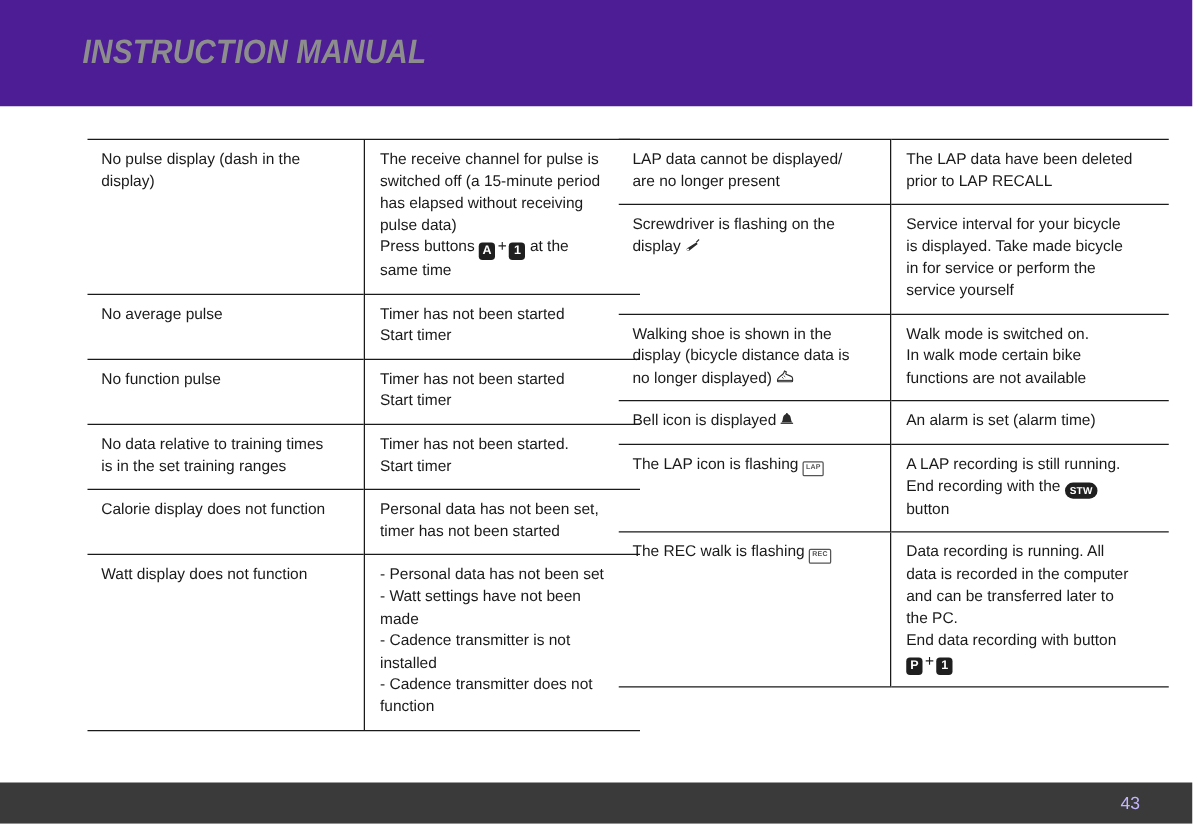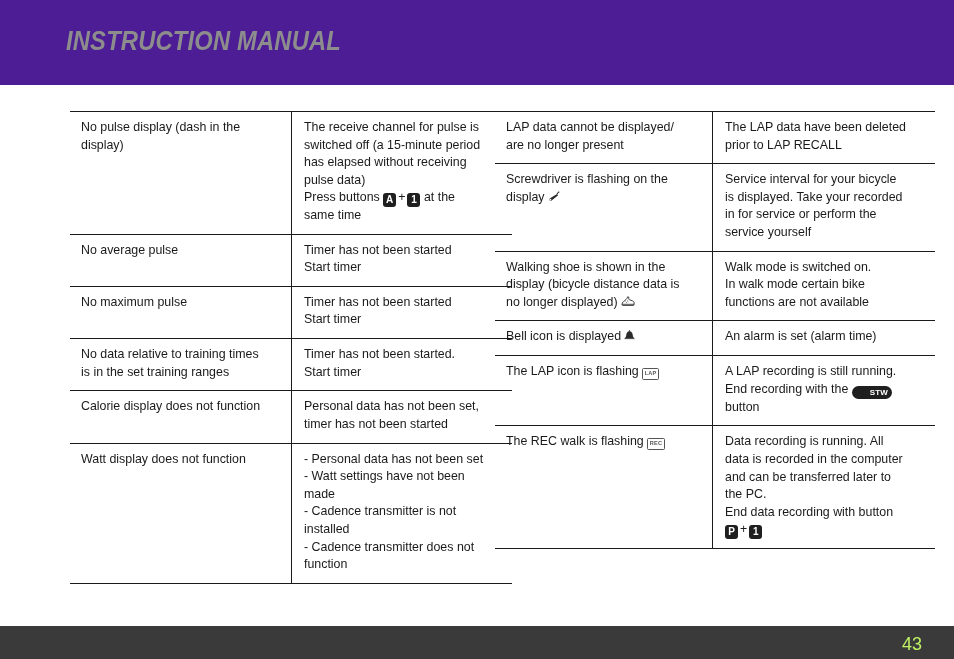--- a/index.html
+++ b/index.html
@@ -41,24 +41,24 @@
   
   .footer-bar {
     position: absolute;
     left: 0; bottom: 0;
     width: 954px;
     height: 33px;
     background: #3a3a3a;
   }
   .page-number {
     position: absolute;
-    right: 32px;
+    right: 42px;
     top: 8px;
-    font-size: 18px;
-    color: #bef264;
+    font-size: 14px;
+    color: #c4b5fd;
   }
 
   
   .content {
     position: absolute;
     left: 0;
     top: 85px;
     width: 954px;
     height: 541px;
   }
@@ -120,21 +120,21 @@
     border-radius: 3px;
     font-size: 10px;
     padding-top: 2.5px;
     box-sizing: border-box;
     height: 14px;
   }
   .badge.pill {
     height: 13px;
     border-radius: 7px;
     font-size: 8px;
-    padding: 3px 4px 0 18px;
+    padding: 3px 4px 0 4px;
     box-sizing: border-box;
     letter-spacing: 0.2px;
     min-width: 22px;
   }
 
   .boxicon {
     display: inline-block;
     vertical-align: 0px;
     border: 1.3px solid #555;
     border-radius: 1.5px;
@@ -204,21 +204,21 @@
             <span class="cell-line">No average pulse</span>
           </td>
           <td class="col-b">
             <span class="cell-line">Timer has not been started</span>
             <span class="cell-line">Start timer</span>
           </td>
         </tr>
 
         <tr>
           <td class="col-a">
-            <span class="cell-line">No maximum pulse</span>
+            <span class="cell-line">No function pulse</span>
           </td>
           <td class="col-b">
             <span class="cell-line">Timer has not been started</span>
             <span class="cell-line">Start timer</span>
           </td>
         </tr>
 
 
         <tr>
           <td class="col-a">
@@ -280,21 +280,21 @@
               <span>display</span>
               <svg class="screwdriver" viewBox="0 0 13 11">
                 <path d="M11.6 0.9 L9.3 3.2 L8.6 2.5 L10.9 0.2 Z" fill="#2b2b2b"></path>
                 <path d="M9.0 3.0 L10.2 4.2 L3.6 9.4 C3.0 9.9 2.2 9.9 1.7 9.4 C1.2 8.9 1.2 8.1 1.7 7.6 Z" fill="#2b2b2b"></path>
                 <circle cx="2.4" cy="8.6" r="0.9" fill="#ffffff"></circle>
               </svg>
             </span>
           </td>
           <td class="col-b">
             <span class="cell-line">Service interval for your bicycle</span>
-            <span class="cell-line">is displayed. Take your recorded</span>
+            <span class="cell-line">is displayed. Take made bicycle</span>
             <span class="cell-line">in for service or perform the</span>
             <span class="cell-line">service yourself</span>
           </td>
         </tr>
 
         <tr>
           <td class="col-a">
             <span class="cell-line">Walking shoe is shown in the</span>
             <span class="cell-line">display (bicycle distance data is</span>
             <span class="cell-line">

